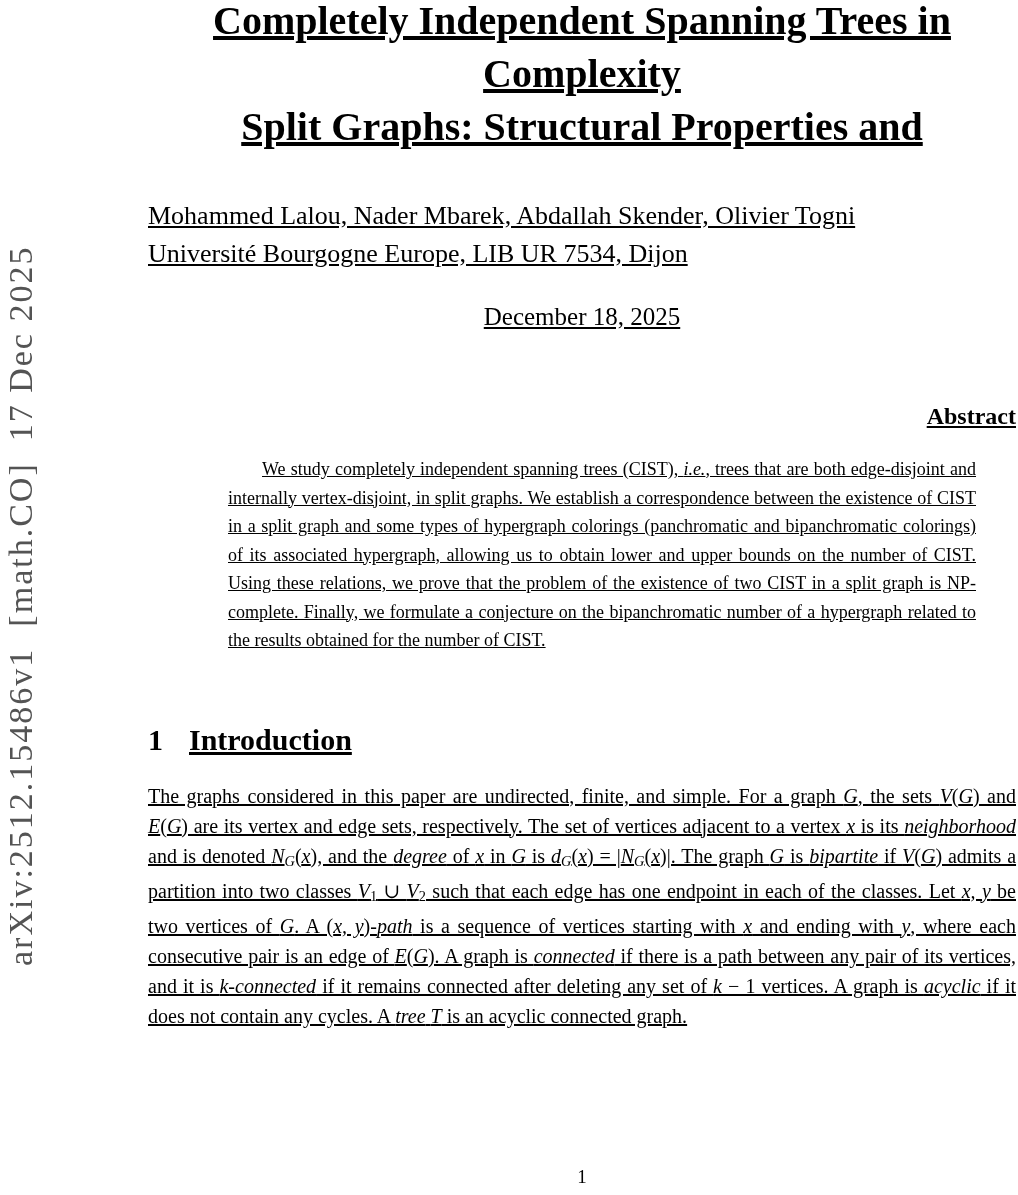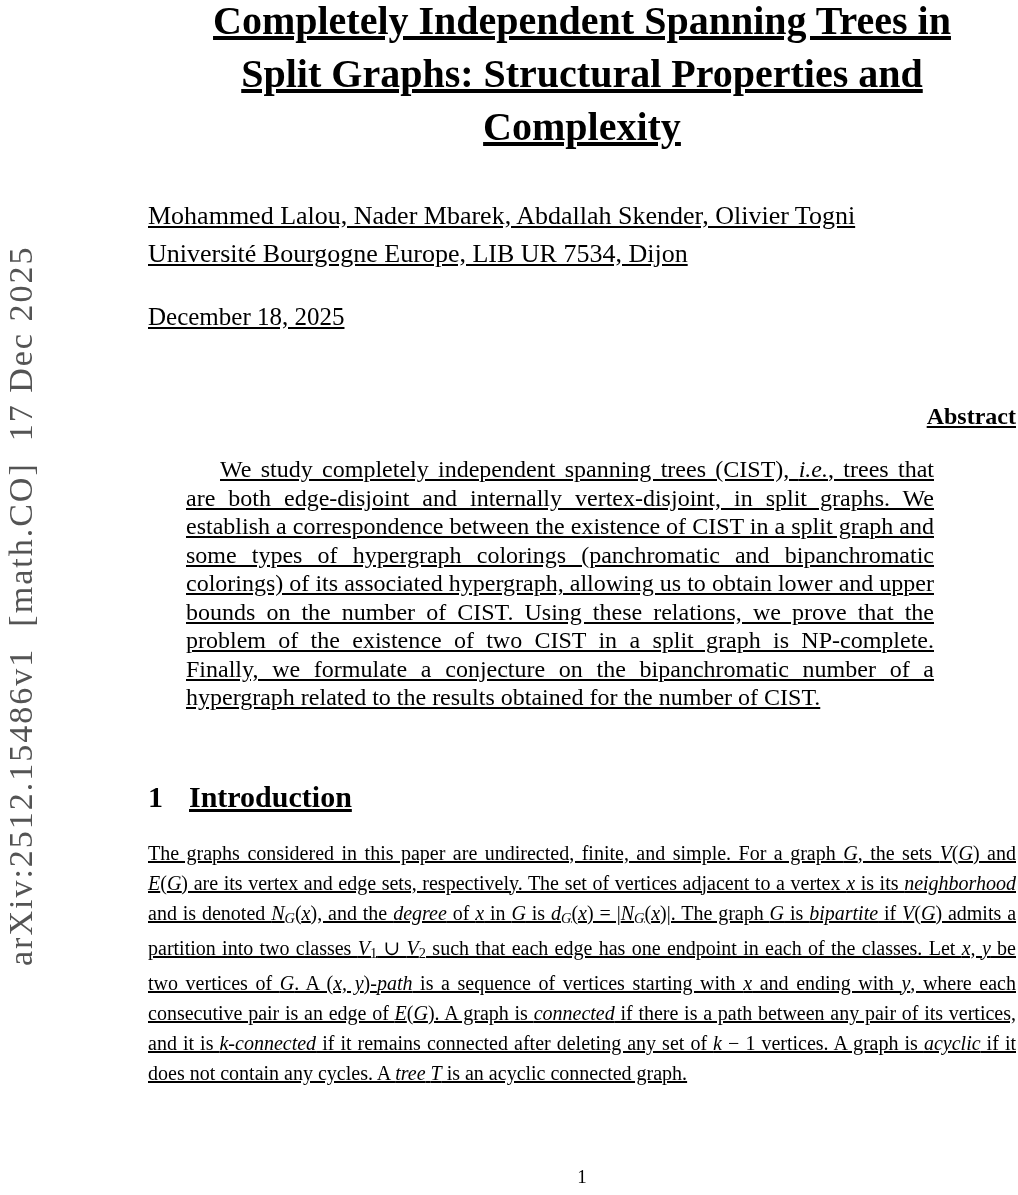--- a/index.html
+++ b/index.html
@@ -45,34 +45,34 @@
     line-height: 53px;
     color: #000000;
   }
   .authors-block {
     margin-top: 44px;
     font-size: 26px;
     line-height: 38px;
   }
   .date-line {
     margin-top: 30px;
-    text-align: left;
+    text-align: center;
     font-size: 25px;
   }
   .abstract-heading {
     margin-top: 72px;
     text-align: right;
     font-weight: bold;
     font-size: 24px;
   }
   .abstract-body {
     margin-top: 25px;
-    margin-left: 38px;
+    margin-left: 80px;
     width: 748px;
-    font-size: 24px;
+    font-size: 18px;
     line-height: 28.5px;
     text-align: justify;
     text-indent: 34px;
   }
   .section-heading {
     margin-top: 68px;
     font-weight: bold;
     font-size: 30px;
   }
   .section-number {
@@ -102,22 +102,22 @@
 <body>
 
 <div class="page">
 
   <div class="arxiv-strip">arXiv:2512.15486v1  [math.CO]  17 Dec 2025</div>
 
   <div class="content">
 
     <div class="title-block">
       <div>Completely Independent Spanning Trees in</div>
+      <div>Complexity</div>
       <div>Split Graphs: Structural Properties and</div>
-      <div>Complexity</div>
     </div>
 
     <div class="authors-block">
       <div>Mohammed Lalou, Nader Mbarek, Abdallah Skender, Olivier Togni</div>
       <div>Université Bourgogne Europe, LIB UR 7534, Dijon</div>
     </div>
 
     <div class="date-line">December 18, 2025</div>
 
     <div class="abstract-heading">Abstract</div>

